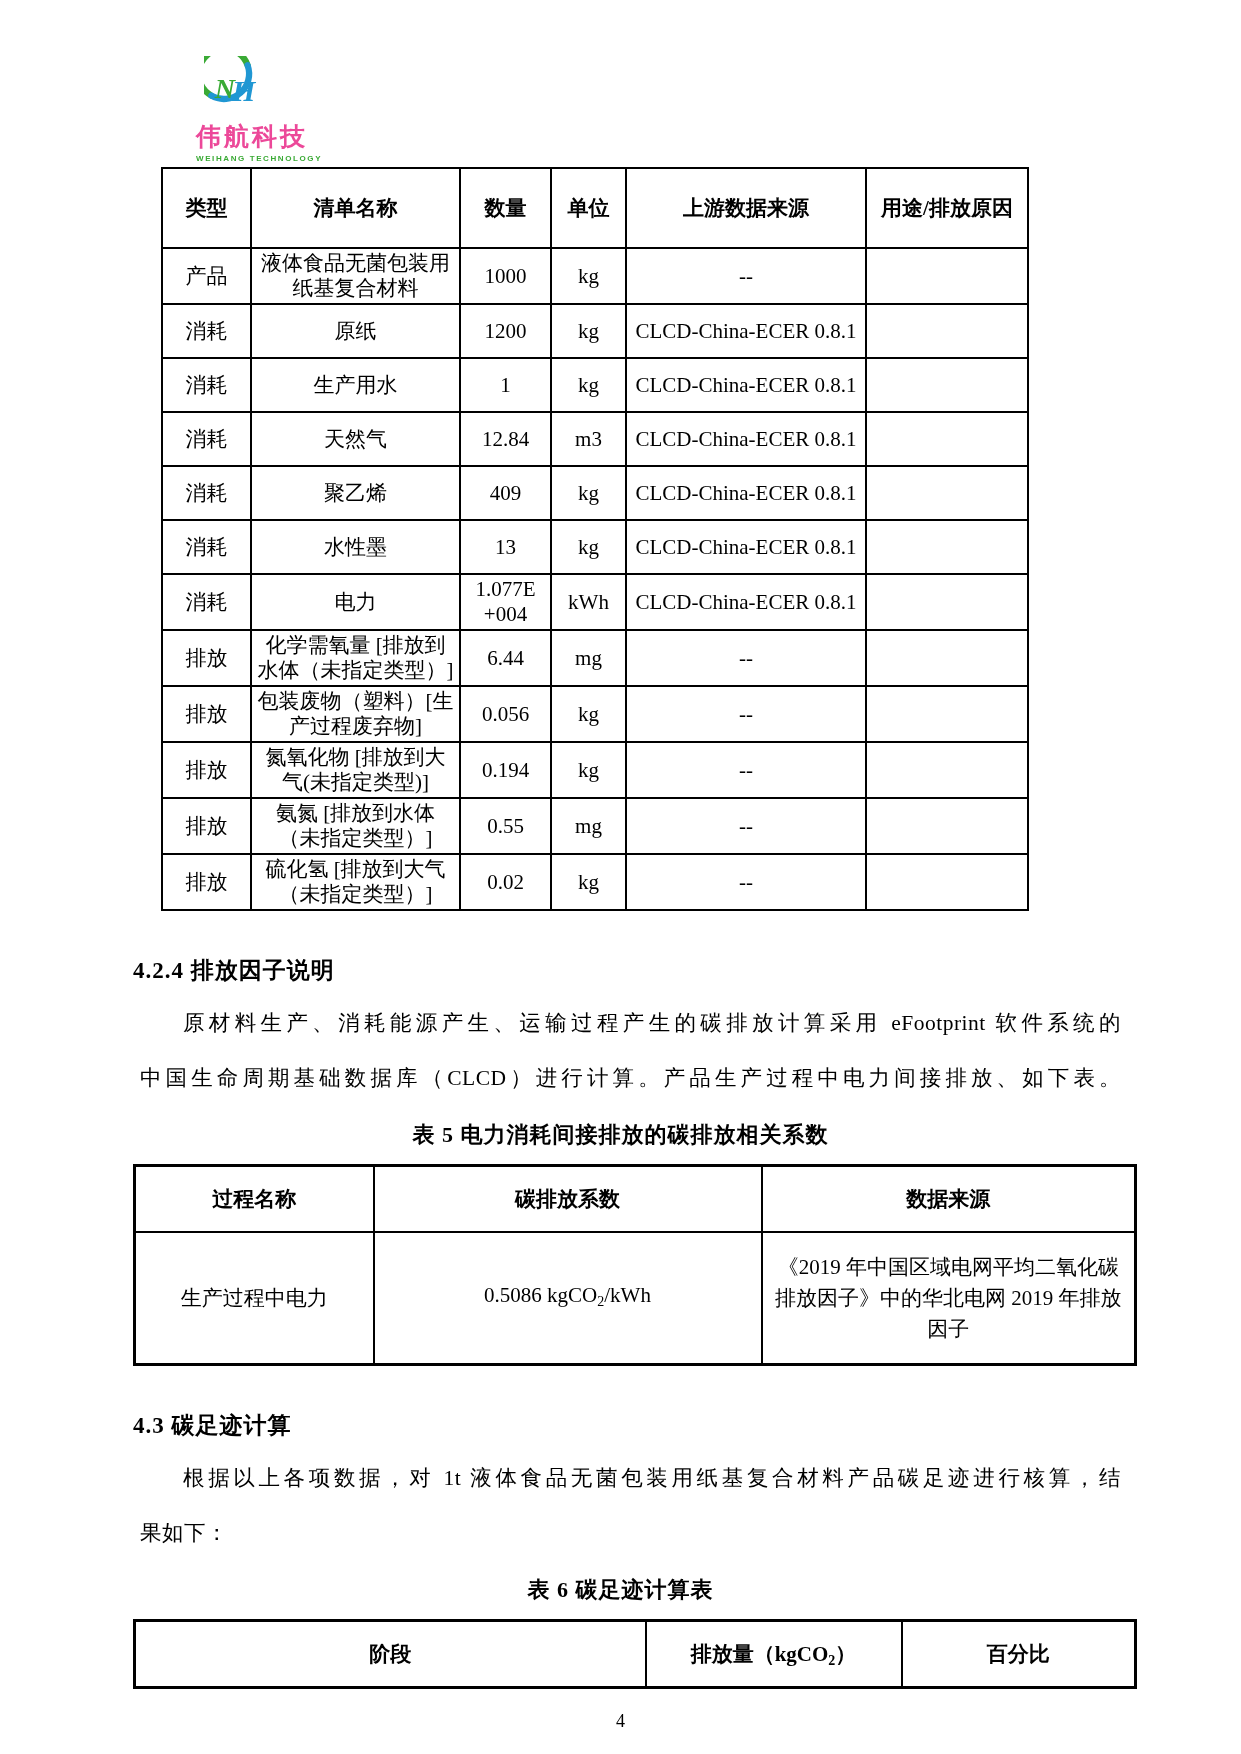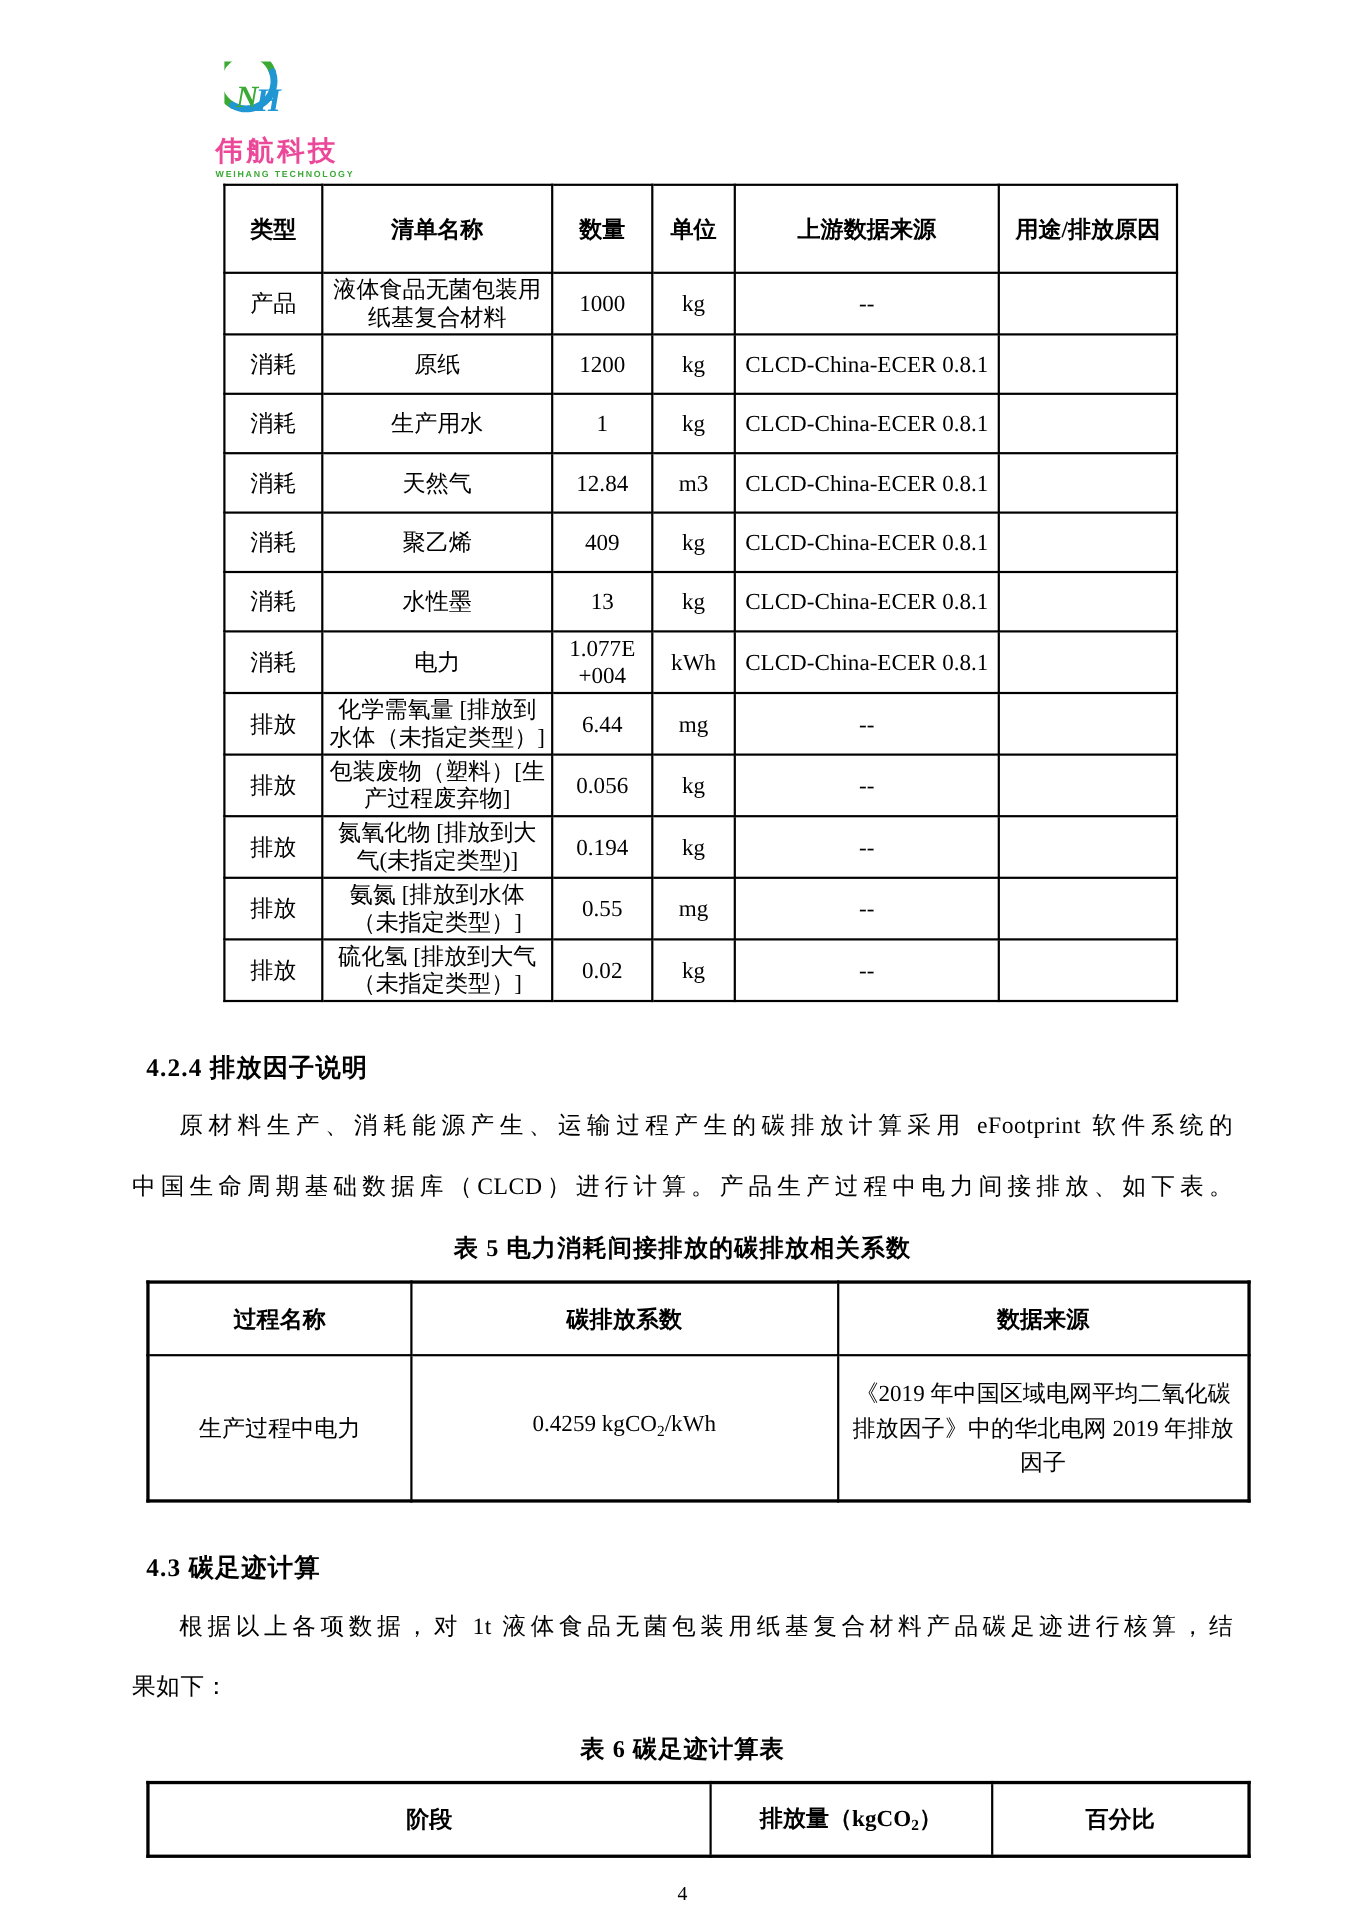--- a/index.html
+++ b/index.html
@@ -13,34 +13,34 @@
   .logo-cn { font-size:25px; font-weight:bold; letter-spacing:3px; color:#ec4899; margin-top:2px;
              font-family:"Liberation Sans","DejaVu Sans",sans-serif; }
   .logo-en { font-size:8px; font-weight:bold; color:#3aaa35; letter-spacing:1.6px; margin-top:1px;
              font-family:"Liberation Sans","DejaVu Sans",sans-serif; }
 
   
   .content { width:1001px; margin-left:120px; }
 
   
   table { border-collapse:collapse; table-layout:fixed; }
-  .inv { width:866px; margin-left:83px; margin-top:4px; }
+  .inv { width:866px; margin-left:41px; margin-top:4px; }
   .inv th,.inv td { border:2px solid #000; text-align:center; vertical-align:middle;
                     font-size:21px; line-height:25px; padding:2px 4px; word-break:normal; }
   .inv th { font-weight:bold; height:74px; }
   .inv td { height:48px; }
   .inv td.qty { overflow-wrap:anywhere; }
 
   
   .h-section { font-size:23px; font-weight:bold; margin:44px 0 0 13px; letter-spacing:1px; }
 
   
   .para { margin-top:10px; }
   .para-line { font-size:21.5px; line-height:55px; letter-spacing:0.5px;
-               text-align:justify; }
+               text-align:justify;margin-left:20px; }
   .para-line.fill { text-align-last:justify; }
   .para-line.short { text-align-last:left; }
   .para-line.indent { text-indent:43px; }
 
   
   .caption { text-align:center; font-size:22px; font-weight:bold; margin-top:14px; letter-spacing:1px; }
 
   
   .t56 { width:1001px; margin-left:13px; margin-top:14px; border:3px solid #000; }
   .t56 th,.t56 td { border:2px solid #000; text-align:center; vertical-align:middle;
@@ -204,21 +204,21 @@
       <thead>
         <tr>
           <th>过程名称</th>
           <th>碳排放系数</th>
           <th>数据来源</th>
         </tr>
       </thead>
       <tbody>
         <tr>
           <td>生产过程中电力</td>
-          <td><span>0.4259 kgCO</span><sub class="small">2</sub><span>/kWh</span></td>
+          <td><span>0.5086 kgCO</span><sub class="small">2</sub><span>/kWh</span></td>
           <td>《2019 年中国区域电网平均二氧化碳排放因子》中的华北电网 2019 年排放因子</td>
         </tr>
       </tbody>
     </table>
 
     <div class="h-section">4.3 碳足迹计算</div>
     <div class="para">
       <div class="para-line indent fill">根据以上各项数据，对 1t 液体食品无菌包装用纸基复合材料产品碳足迹进行核算，结</div>
       <div class="para-line short">果如下：</div>
     </div>

